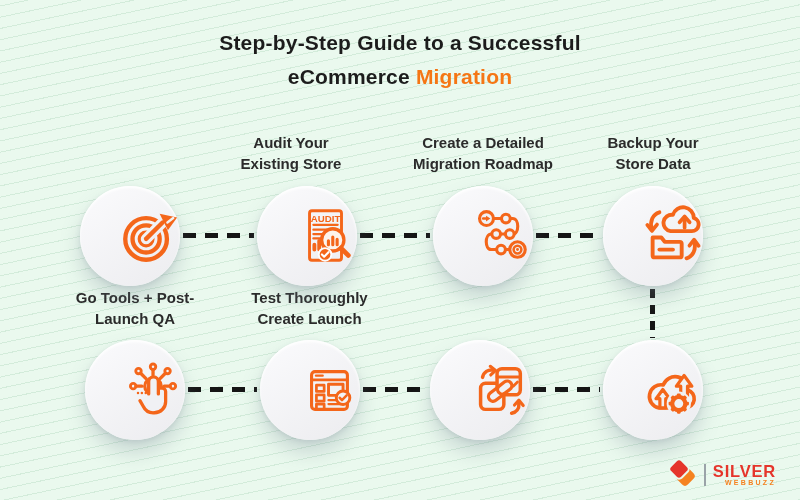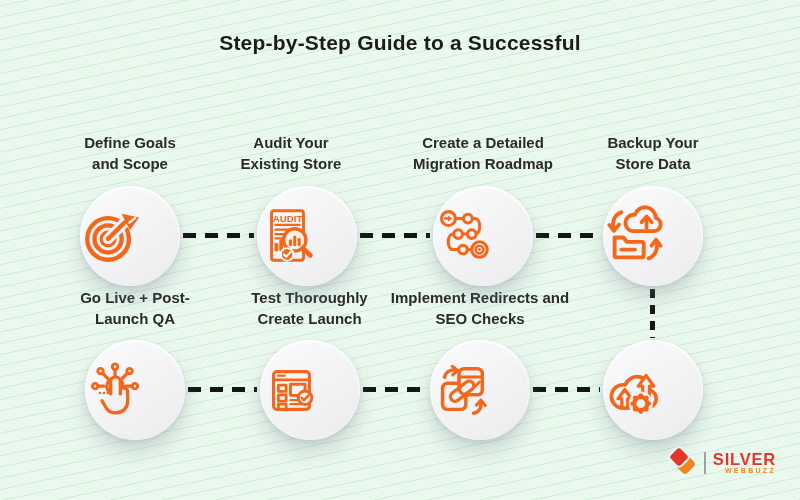--- a/index.html
+++ b/index.html
@@ -20,58 +20,57 @@
   .l3{left:398px;top:132px;width:170px;}
   .l4{left:598px;top:132px;width:110px;}
   .l5{left:60px;top:287px;width:150px;}
   .l6{left:242px;top:287px;width:135px;}
   .l7{left:385px;top:287px;width:190px;}
   .l8{left:662px;top:281px;width:132px;}
   
   .circle{position:absolute;width:100px;height:100px;border-radius:50%;
     background:linear-gradient(145deg,#fbfbfd 0%,#ececef 100%);
     box-shadow:0 12px 20px rgba(120,135,150,.30),0 2px 5px rgba(120,135,150,.18),inset 0 2px 3px #ffffff;
-    display:flex;align-items:center;justify-content:flex-start;}
+    display:flex;align-items:center;justify-content:flex-end;}
   .c1{left:80px;top:186px;} .c2{left:257px;top:186px;} .c3{left:433px;top:186px;} .c4{left:603px;top:186px;}
   .c5{left:85px;top:340px;} .c6{left:260px;top:340px;} .c7{left:430px;top:340px;} .c8{left:603px;top:340px;}
   .circle svg{width:62px;height:62px;display:block;}
   
   .hdash{position:absolute;height:5px;
     background-image:repeating-linear-gradient(90deg,#151515 0 13px,transparent 13px 22px);}
   .d1{left:183px;top:233px;width:71px;}
   .d2{left:360px;top:233px;width:70px;}
   .d3{left:536px;top:233px;width:64px;}
   .d4{left:188px;top:387px;width:69px;}
   .d5{left:363px;top:387px;width:64px;}
   .d6{left:533px;top:387px;width:67px;}
   .vdash{position:absolute;width:5px;left:650px;top:289px;height:49px;
     background-image:repeating-linear-gradient(180deg,#151515 0 9px,transparent 9px 16px);}
   
-  .brand{position:absolute;right:24px;bottom:20px;display:flex;align-items:center;gap:7px;}
+  .brand{position:absolute;right:24px;bottom:8px;display:flex;align-items:center;gap:7px;}
   .brand .sep{width:2px;height:22px;background:#9aa3a8;}
   .brand-text{display:flex;flex-direction:column;align-items:flex-end;}
   .brand-name{font-size:16.5px;font-weight:700;color:#E5352B;letter-spacing:.8px;line-height:15px;}
   .brand-sub{font-size:7px;font-weight:700;color:#F58220;letter-spacing:2.3px;line-height:8px;}
 </style>
 </head>
 <body>
 
 <div class="stage">
 
   <div class="title">
     <div>Step-by-Step Guide to a Successful</div>
-  </div>
-
-  <div class="lbl l1">Define Goals and Scope</div>
+    <div><span>eCommerce</span> <span class="hl">Migration</span></div>
+  </div>
+
   <div class="lbl l2">Audit Your Existing Store</div>
   <div class="lbl l4">Backup Your Store Data</div>
   <div class="lbl l3">Create a Detailed Migration Roadmap</div>
-  <div class="lbl l5">Go Live + Post-Launch QA</div>
+  <div class="lbl l5">Go Tools + Post-Launch QA</div>
   <div class="lbl l6">Test Thoroughly Create Launch</div>
-  <div class="lbl l7">Implement Redirects and SEO Checks</div>
 
   <div class="hdash d1"></div>
   <div class="hdash d2"></div>
   <div class="hdash d3"></div>
   <div class="hdash d4"></div>
   <div class="hdash d5"></div>
   <div class="hdash d6"></div>
   <div class="vdash"></div>
 
   <div class="circle c1">

